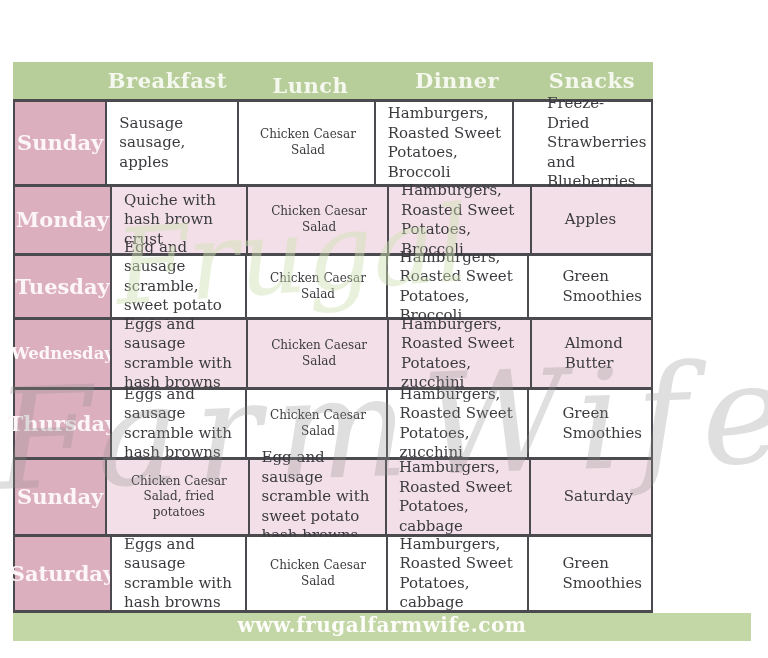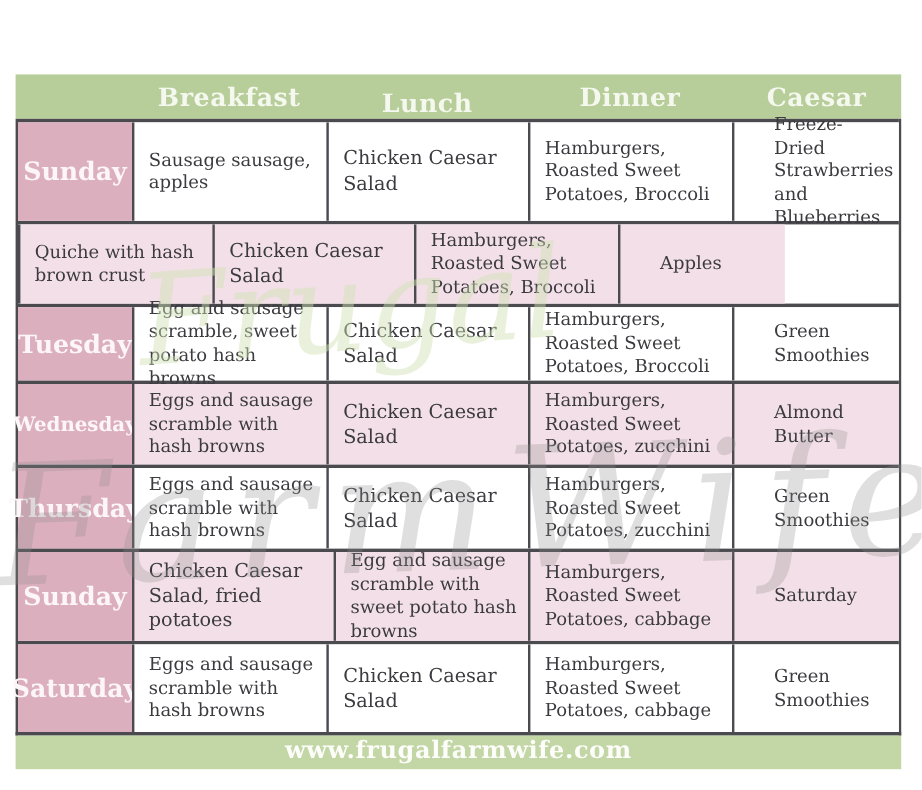--- a/index.html
+++ b/index.html
@@ -6,21 +6,21 @@
   body {
     width: 768px; height: 658px;
     background: #ffffff;
     position: relative;
     overflow: hidden;
     font-family: "DejaVu Serif", "Liberation Serif", serif;
   }
   .plan-wrap {
     position: absolute;
     left: 13px; top: 62px;
-    width: 738px;
+    width: 640px;
   }
   
   .header-row {
     display: flex;
     height: 37px;
     background: #b8ce9a;
   }
   .header-cell {
     display: flex; align-items: center; justify-content: center;
     color: #f5f8ee;
@@ -62,21 +62,21 @@
     width: 95px;
     justify-content: center;
     text-align: center;
     color: #fdf6f8;
     font-weight: bold;
     font-size: 21px;
     padding: 0 2px;
   }
   .cell.day.small { font-size: 16.5px; }
   .cell.c-breakfast { width: 162px; }
-  .cell.c-lunch     { width: 168px; font-size: 16px; }
+  .cell.c-lunch     { width: 168px; font-size: 12px; text-align: center; }
   .cell.c-dinner    { width: 170px; }
   .cell.c-snacks    { width: 139px; padding-left: 33px; }
   .r-sunday    { height: 85px; }
   .r-monday    { height: 69px; }
   .r-tuesday   { height: 64px; }
   .r-wednesday { height: 70px; }
   .r-thursday  { height: 70px; }
   .r-friday    { height: 77px; }
   .r-saturday  { height: 76px; }
   
@@ -118,34 +118,35 @@
 </head>
 <body>
 
 <div class="plan-wrap">
 
   <div class="header-row">
     <div class="header-cell hc-corner"></div>
     <div class="header-cell hc-breakfast">Breakfast</div>
     <div class="header-cell hc-lunch">Lunch</div>
     <div class="header-cell hc-dinner">Dinner</div>
-    <div class="header-cell hc-snacks">Caesar</div>
+    <div class="header-cell hc-snacks">Snacks</div>
   </div>
 
   <div class="body-grid">
 
     <div class="day-row white r-sunday">
       <div class="cell day">Sunday</div>
       <div class="cell c-breakfast">Sausage sausage, apples</div>
       <div class="cell c-lunch">Chicken Caesar Salad</div>
       <div class="cell c-dinner">Hamburgers, Roasted Sweet Potatoes, Broccoli</div>
       <div class="cell c-snacks">Freeze-Dried Strawberries and Blueberries</div>
     </div>
 
     <div class="day-row pink r-monday">
+      <div class="cell day">Monday</div>
       <div class="cell c-breakfast">Quiche with hash brown crust</div>
       <div class="cell c-lunch">Chicken Caesar Salad</div>
       <div class="cell c-dinner">Hamburgers, Roasted Sweet Potatoes, Broccoli</div>
       <div class="cell c-snacks">Apples</div>
     </div>
 
     <div class="day-row white r-tuesday">
       <div class="cell day">Tuesday</div>
       <div class="cell c-breakfast">Egg and sausage scramble, sweet potato hash browns</div>
       <div class="cell c-lunch">Chicken Caesar Salad</div>

